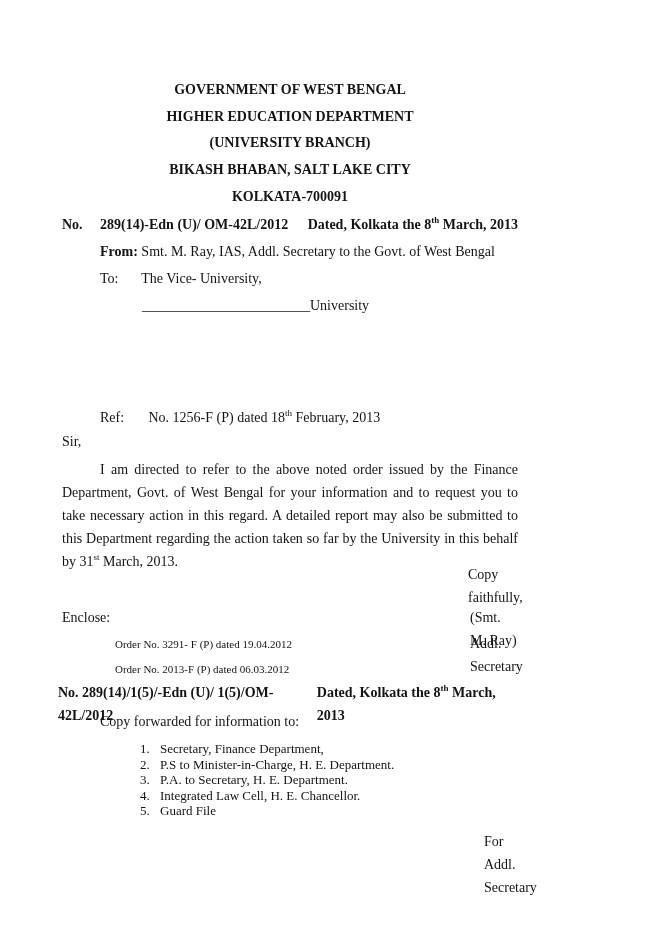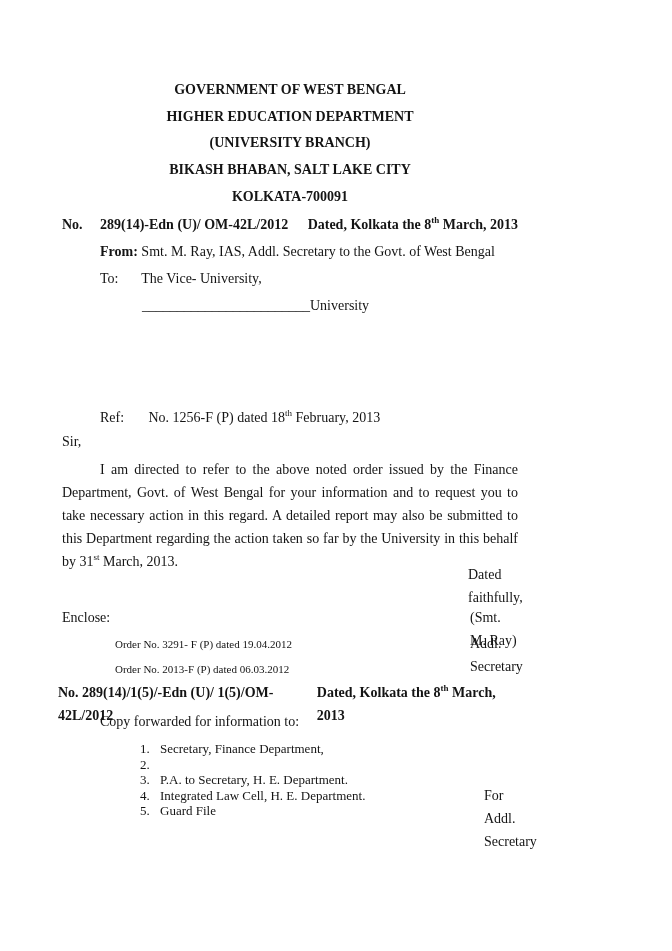--- a/index.html
+++ b/index.html
@@ -99,21 +99,21 @@
     <span class="ref-label">Ref:</span>
     <span><span>No. 1256-F (P) dated 18</span><sup>th</sup><span> February, 2013</span></span>
   </div>
 
   <div class="block" style="top:430px">Sir,</div>
 
   <div class="block justify body-par" style="top:458px">
     <span>I am directed to refer to the above noted order issued by the Finance Department, Govt. of West Bengal for your information and to request you to take necessary action in this regard. A detailed report may also be submitted to this Department regarding the action taken so far by the University in this behalf by 31</span><sup>st</sup><span> March, 2013.</span>
   </div>
 
-  <div class="block closing-line" style="top:563px">Dated faithfully,</div>
+  <div class="block closing-line" style="top:563px">Copy faithfully,</div>
 
   <div class="block flexrow enc-row1" style="top:606px">
     <span class="enc-label">Enclose:</span>
     <span class="right-col">(Smt. M. Ray)</span>
   </div>
 
   <div class="block enc-row23" style="top:632px">
     <span class="enc-item">Order No. 3291- F (P) dated 19.04.2012</span>
     <span class="right-col">Addl. Secretary</span>
   </div>
@@ -129,30 +129,31 @@
 
   <div class="block indent" style="top:710px">Copy forwarded for information to:</div>
 
   <div class="block copy-list" style="top:741px">
     <div class="copy-row">
       <span class="copy-num">1.</span>
       <span>Secretary, Finance Department,</span>
     </div>
     <div class="copy-row">
       <span class="copy-num">2.</span>
+      <span>P.S to Minister-in-Charge, H. E. Department.</span>
     </div>
     <div class="copy-row">
       <span class="copy-num">3.</span>
       <span>P.A. to Secretary, H. E. Department.</span>
     </div>
     <div class="copy-row">
       <span class="copy-num">4.</span>
-      <span>Integrated Law Cell, H. E. Department.</span>
+      <span>Integrated Law Cell, H. E. Chancellor.</span>
     </div>
     <div class="copy-row">
       <span class="copy-num">5.</span>
       <span>Guard File</span>
     </div>
   </div>
 
-  <div class="block footer-sig" style="top:784px">For Addl. Secretary</div>
+  <div class="block footer-sig" style="top:830px">For Addl. Secretary</div>
 
 </div>
 
 </body></html>

